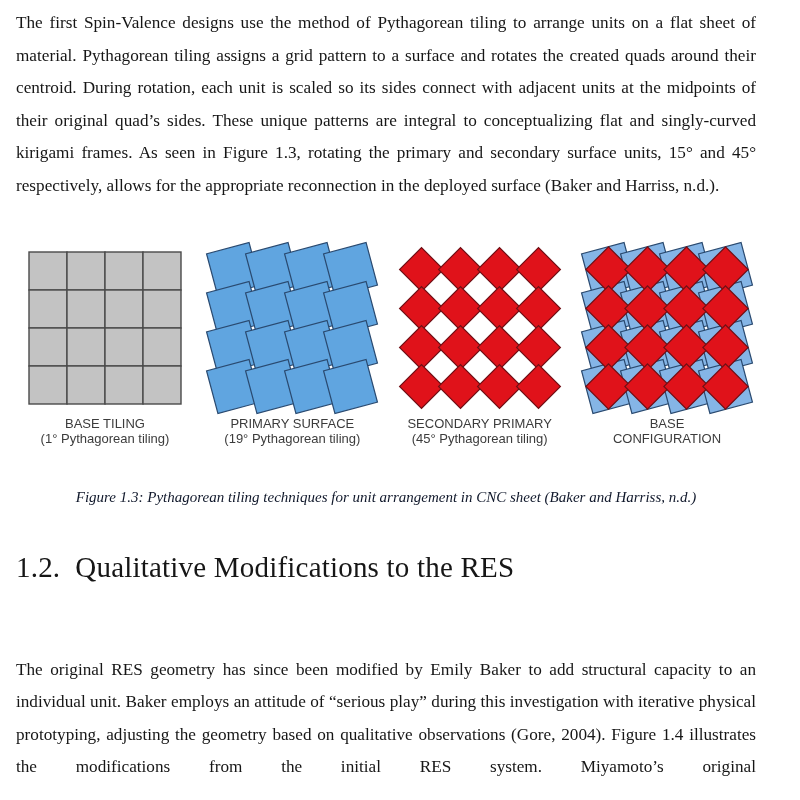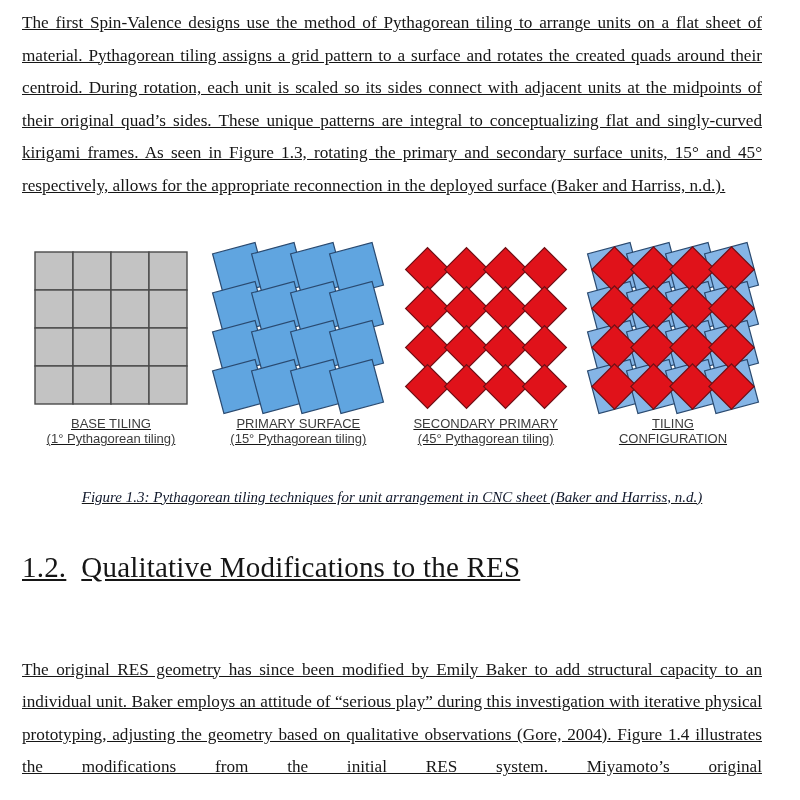--- a/index.html
+++ b/index.html
@@ -1,20 +1,20 @@
 <!DOCTYPE html>
 <html><head>
 <meta charset="utf-8">
 <style>
   html,body{margin:0;padding:0;}
   body{
     width:800px;height:800px;background:#ffffff;overflow:hidden;
     font-family:"Liberation Serif","DejaVu Serif",serif;color:#161616;
   }
-  .page{padding:7px 30px 0 22px;width:740px;text-decoration:underline;}
+  .page{padding:7px 30px 0 16px;width:740px;}
   .body-text{
     margin:0;font-size:17.2px;line-height:32.6px;
     text-align:justify;text-justify:inter-word;
   }
   .body-text.fill-last{text-align-last:justify;}
   figure.tiling-figure{margin:40px 0 16px 0;padding:0;}
   .panels{display:flex;justify-content:space-between;width:740px;}
   .panel{width:178px;display:flex;flex-direction:column;align-items:center;}
   .panel svg{width:170px;height:170px;overflow:visible;display:block;}
   .panel-label{
@@ -83,21 +83,21 @@
             <rect x="43.5" y="82.5" width="44" height="44" transform="rotate(-15 65.5 104.5)" fill="#60a5e0" stroke="#2a4a70" stroke-width="1.2"></rect>
             <rect x="82.5" y="82.5" width="44" height="44" transform="rotate(-15 104.5 104.5)" fill="#60a5e0" stroke="#2a4a70" stroke-width="1.2"></rect>
             <rect x="121.5" y="82.5" width="44" height="44" transform="rotate(-15 143.5 104.5)" fill="#60a5e0" stroke="#2a4a70" stroke-width="1.2"></rect>
             <rect x="4.5" y="121.5" width="44" height="44" transform="rotate(-15 26.5 143.5)" fill="#60a5e0" stroke="#2a4a70" stroke-width="1.2"></rect>
             <rect x="43.5" y="121.5" width="44" height="44" transform="rotate(-15 65.5 143.5)" fill="#60a5e0" stroke="#2a4a70" stroke-width="1.2"></rect>
             <rect x="82.5" y="121.5" width="44" height="44" transform="rotate(-15 104.5 143.5)" fill="#60a5e0" stroke="#2a4a70" stroke-width="1.2"></rect>
             <rect x="121.5" y="121.5" width="44" height="44" transform="rotate(-15 143.5 143.5)" fill="#60a5e0" stroke="#2a4a70" stroke-width="1.2"></rect>
           </svg>
         <div class="panel-label">
           <span>PRIMARY SURFACE</span>
-          <span>(15° Pythagorean tiling)</span>
+          <span>(19° Pythagorean tiling)</span>
         </div>
       </div>
 
       <div class="panel">
         <svg id="tiling-2" viewBox="0 0 170 170">
             <rect x="11" y="11" width="31" height="31" transform="rotate(45 26.5 26.5)" fill="#e0121a" stroke="#701016" stroke-width="1.2"></rect>
             <rect x="50" y="11" width="31" height="31" transform="rotate(45 65.5 26.5)" fill="#e0121a" stroke="#701016" stroke-width="1.2"></rect>
             <rect x="89" y="11" width="31" height="31" transform="rotate(45 104.5 26.5)" fill="#e0121a" stroke="#701016" stroke-width="1.2"></rect>
             <rect x="128" y="11" width="31" height="31" transform="rotate(45 143.5 26.5)" fill="#e0121a" stroke="#701016" stroke-width="1.2"></rect>
             <rect x="11" y="50" width="31" height="31" transform="rotate(45 26.5 65.5)" fill="#e0121a" stroke="#701016" stroke-width="1.2"></rect>
@@ -148,21 +148,21 @@
             <rect x="10.5" y="88.5" width="32" height="32" transform="rotate(45 26.5 104.5)" fill="#e0121a" stroke="#701016" stroke-width="1.2"></rect>
             <rect x="49.5" y="88.5" width="32" height="32" transform="rotate(45 65.5 104.5)" fill="#e0121a" stroke="#701016" stroke-width="1.2"></rect>
             <rect x="88.5" y="88.5" width="32" height="32" transform="rotate(45 104.5 104.5)" fill="#e0121a" stroke="#701016" stroke-width="1.2"></rect>
             <rect x="127.5" y="88.5" width="32" height="32" transform="rotate(45 143.5 104.5)" fill="#e0121a" stroke="#701016" stroke-width="1.2"></rect>
             <rect x="10.5" y="127.5" width="32" height="32" transform="rotate(45 26.5 143.5)" fill="#e0121a" stroke="#701016" stroke-width="1.2"></rect>
             <rect x="49.5" y="127.5" width="32" height="32" transform="rotate(45 65.5 143.5)" fill="#e0121a" stroke="#701016" stroke-width="1.2"></rect>
             <rect x="88.5" y="127.5" width="32" height="32" transform="rotate(45 104.5 143.5)" fill="#e0121a" stroke="#701016" stroke-width="1.2"></rect>
             <rect x="127.5" y="127.5" width="32" height="32" transform="rotate(45 143.5 143.5)" fill="#e0121a" stroke="#701016" stroke-width="1.2"></rect>
           </svg>
         <div class="panel-label">
-          <span>TILING</span>
+          <span>BASE</span>
           <span>CONFIGURATION</span>
         </div>
       </div>
 
     </div>
     <figcaption class="figure-caption">Figure 1.3: Pythagorean tiling techniques for unit arrangement in CNC sheet (Baker and Harriss, n.d.)</figcaption>
   </figure>
 
   <h2 class="section-heading">
     <span class="section-number">1.2.</span><span class="section-title">Qualitative Modifications to the RES</span>

